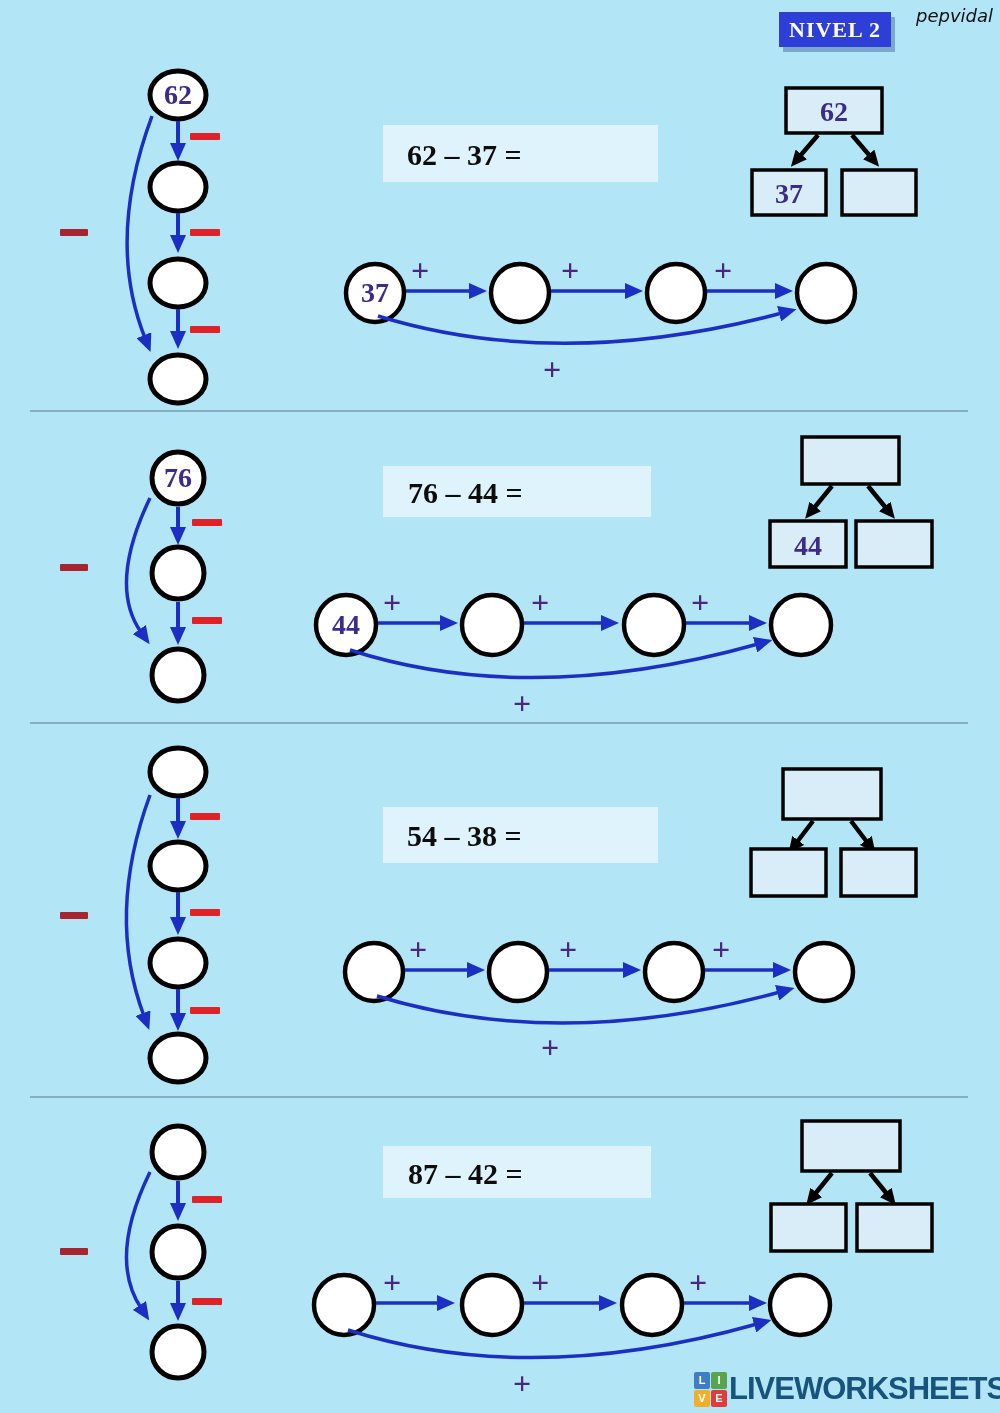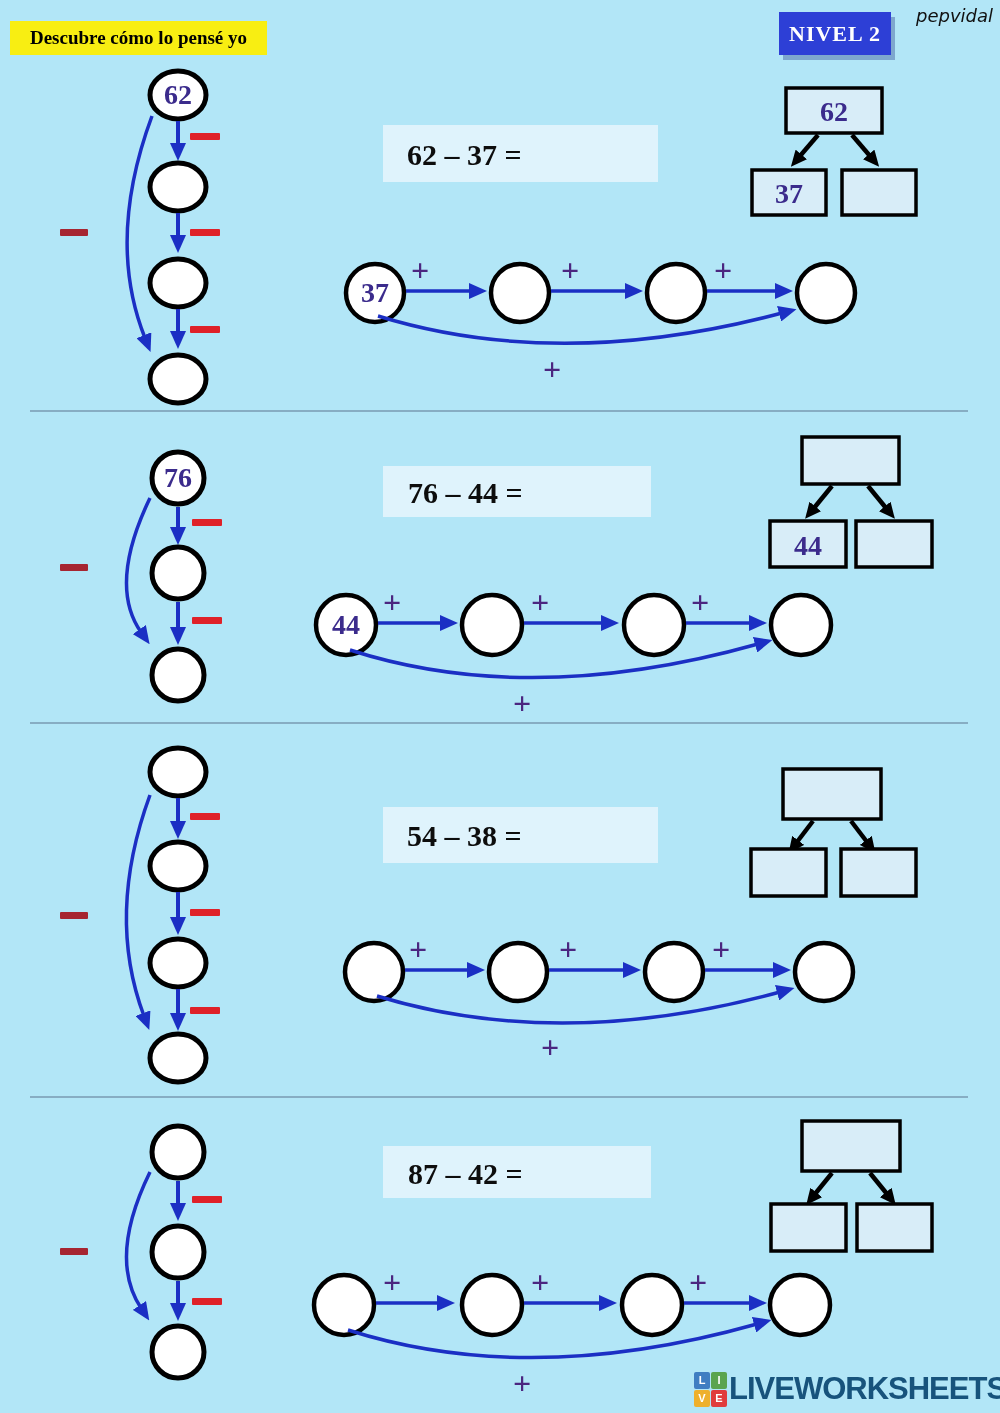--- a/index.html
+++ b/index.html
@@ -17,21 +17,21 @@
     font-family:"Liberation Serif",serif;font-weight:bold;font-size:19px;color:#000;
   }
   .banner-title{
     position:absolute;left:312px;top:13px;width:430px;height:43px;
     background:#5c3a9c;box-shadow:-8px 8px 0 rgba(110,115,160,.55);
     display:flex;align-items:center;justify-content:center;
     color:#fff;font-weight:bold;font-size:21px;letter-spacing:.5px;
     font-family:"DejaVu Sans",sans-serif;
   }
   .badge-level{
-    position:absolute;left:779px;top:12px;width:112px;height:43px;
+    position:absolute;left:779px;top:12px;width:112px;height:35px;
     background:#2d3fd6;box-shadow:4px 5px 0 rgba(30,50,130,.35);
     display:flex;align-items:center;justify-content:center;
     color:#fff;font-family:"Liberation Serif",serif;font-weight:bold;font-size:22px;
     letter-spacing:1px;
   }
   .author{
     position:absolute;left:916px;top:5px;width:80px;
     font-size:18px;color:#111;font-style:italic;font-weight:500;
     font-family:"DejaVu Sans",sans-serif;
   }
@@ -60,21 +60,20 @@
     font-weight:bold;font-size:11px;border-radius:2px;font-family:"Liberation Sans",sans-serif;}
   .sq-l{background:#3f7ec2;} .sq-i{background:#5aa44e;} .sq-v{background:#eeb02c;} .sq-e{background:#e03c3c;}
   .logo-text{color:#17537c;font-weight:bold;font-size:31px;letter-spacing:-1px;
     font-family:"Liberation Sans",sans-serif;}
 </style>
 </head>
 <body>
 
 <div class="page">
 
-  <div class="banner-yellow">Descubre cómo lo pensé yo</div>
   <div class="badge-level">NIVEL 2</div>
   <div class="author">pepvidal</div>
 
   <svg class="sheet" width="1000" height="1413" viewBox="0 0 1000 1413">
     <defs>
       <marker id="ab" markerUnits="userSpaceOnUse" markerWidth="18" markerHeight="16" refX="3" refY="8" orient="auto">
         <path d="M0,0 L18,8 L0,16 z" fill="#1b2fc4"></path>
       </marker>
       <marker id="abk" markerUnits="userSpaceOnUse" markerWidth="16" markerHeight="15" refX="2" refY="7.5" orient="auto">
         <path d="M0,0 L16,7.5 L0,15 z" fill="#000"></path>

